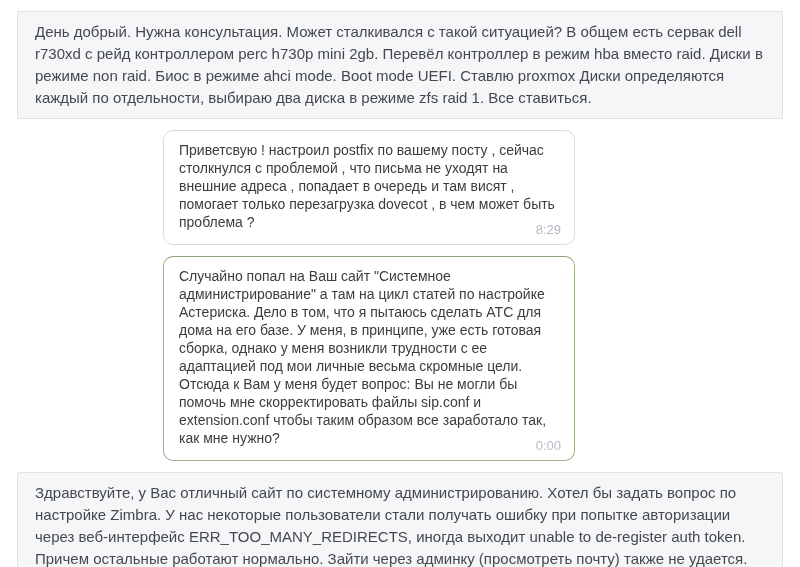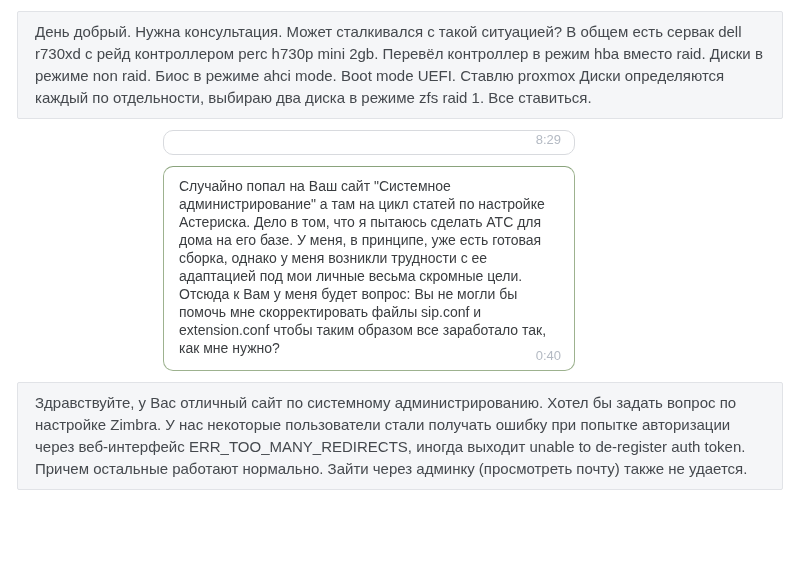--- a/index.html
+++ b/index.html
@@ -61,26 +61,27 @@
 </head>
 <body>
 
 <div class="chat">
 
   <div class="msg gray">
     <span class="msg-text">День добрый. Нужна консультация. Может сталкивался с такой ситуацией? В общем есть сервак dell r730xd с рейд контроллером perc h730p mini 2gb. Перевёл контроллер в режим hba вместо raid. Диски в режиме non raid. Биос в режиме ahci mode. Boot mode UEFI. Ставлю proxmox Диски определяются каждый по отдельности, выбираю два диска в режиме zfs raid 1. Все ставиться.</span>
   </div>
 
   <div class="msg card">
+    <span class="msg-text">Приветсвую ! настроил postfix по вашему посту , сейчас столкнулся с проблемой , что письма не уходят на внешние адреса , попадает в очередь и там висят , помогает только перезагрузка dovecot , в чем может быть проблема ?</span>
     <span class="time">8:29</span>
   </div>
 
   <div class="msg card green">
     <span class="msg-text">Случайно попал на Ваш сайт "Системное администрирование" а там на цикл статей по настройке Астериска. Дело в том, что я пытаюсь сделать АТС для дома на его базе. У меня, в принципе, уже есть готовая сборка, однако у меня возникли трудности с ее адаптацией под мои личные весьма скромные цели. Отсюда к Вам у меня будет вопрос: Вы не могли бы помочь мне скорректировать файлы sip.conf и extension.conf чтобы таким образом все заработало так, как мне нужно?</span>
-    <span class="time">0:40</span>
+    <span class="time">0:00</span>
   </div>
 
   <div class="msg gray">
     <span class="msg-text">Здравствуйте, у Вас отличный сайт по системному администрированию. Хотел бы задать вопрос по настройке Zimbra. У нас некоторые пользователи стали получать ошибку при попытке авторизации через веб-интерфейс ERR_TOO_MANY_REDIRECTS, иногда выходит unable to de-register auth token. Причем остальные работают нормально. Зайти через админку (просмотреть почту) также не удается.</span>
 
   </div>
 
 </div>
 
 </body></html>

